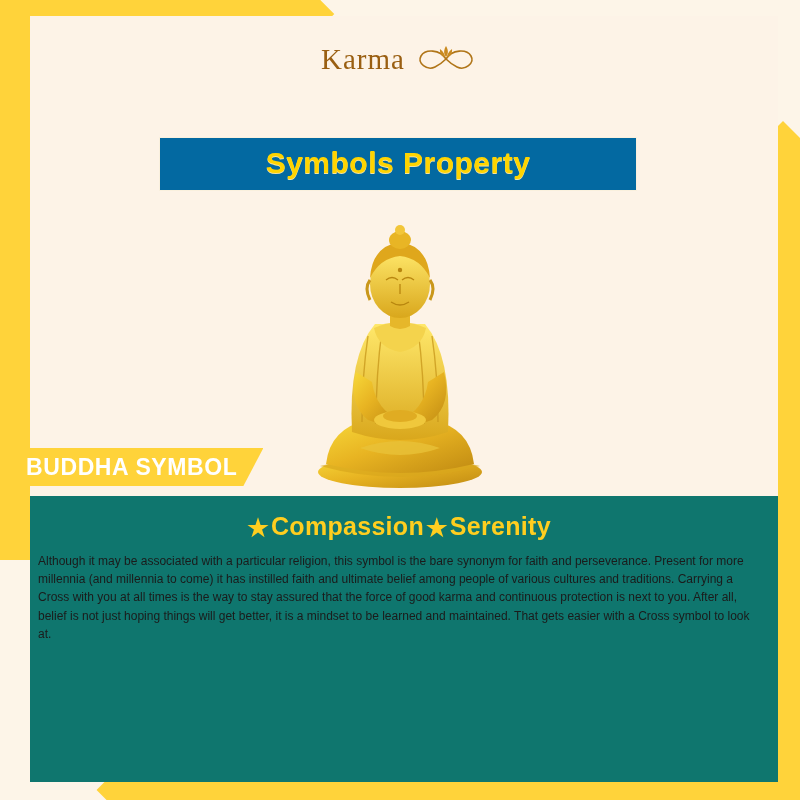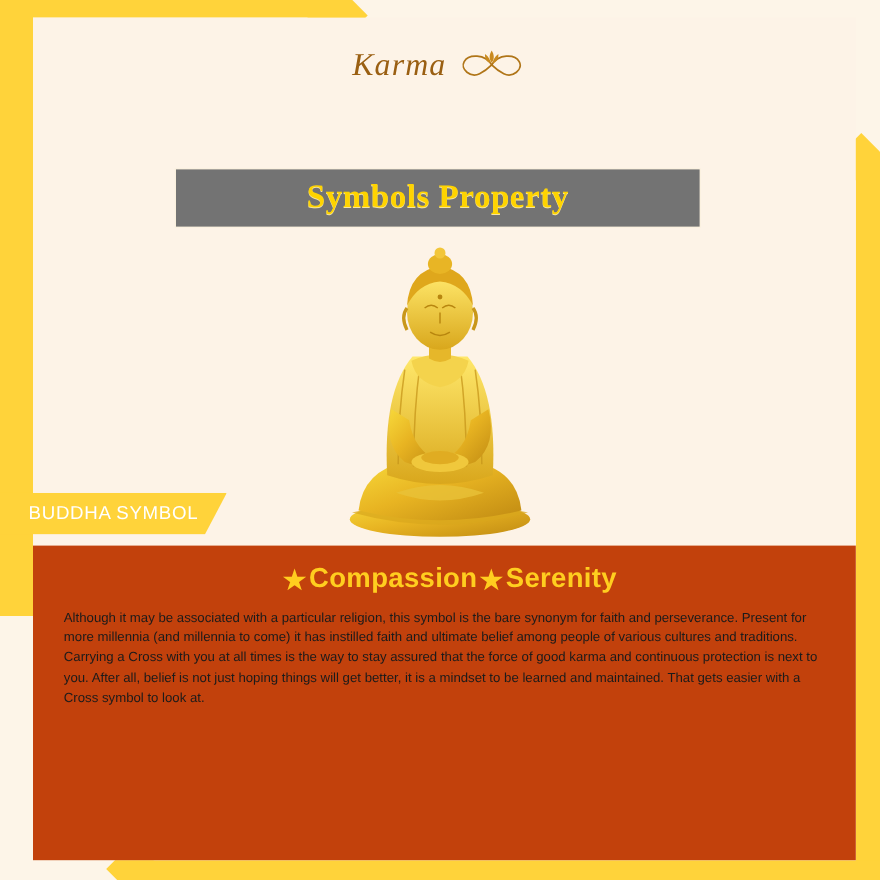--- a/index.html
+++ b/index.html
@@ -105,39 +105,37 @@
     display: inline-flex;
     align-items: center;
     justify-content: center;
     gap: 8px;
   }
   .brand-word {
     font-family: "Liberation Serif", serif;
     font-size: 29px;
     letter-spacing: 1px;
     color: #9a5f12;
-    font-style: italic;
   }
   .brand-mark {
     width: 66px;
     height: 34px;
     position: relative;
   }
   .brand-mark svg { display: block; }
 
   
   .title-band {
     position: absolute;
-    top: 154px;
+    top: 138px;
     left: 160px;
     width: 476px;
     height: 52px;
-    background: #737373;
+    background: #0369a1;
     box-shadow: 0 0 0 1px rgba(250,240,220,0.9);
-    font-family: Liberation Serif, serif;
   }
   .title-band .title-text {
     position: absolute;
     left: 0; right: 0; top: 8px;
     text-align: center;
     font-size: 30px;
     font-weight: bold;
     color: #ffd400;
     letter-spacing: 0.5px;
     text-shadow: 0 1px 0 #f5e4a0;
@@ -162,34 +160,35 @@
     left: 0;
     top: 448px;
     height: 38px;
     background: #ffd33a;
     display: flex;
     align-items: center;
     padding: 0 26px 0 26px;
     clip-path: polygon(0 0, 100% 0, calc(100% - 20px) 100%, 0 100%);
   }
   .ribbon-text {
-    font-size: 17px;
+    font-size: 23px;
     color: #ffffff;
     letter-spacing: 0.6px;
+    font-weight: bold;
   }
 
   
   .content {
     position: absolute;
     left: 30px;
     right: 22px;
     top: 496px;
     bottom: 18px;
-    background: #c2410c;
-    padding: 16px 14px 0 26px;
+    background: #0f766e;
+    padding: 16px 14px 0 6px;
     box-sizing: border-box;
   }
   .keywords {
     text-align: center;
     font-size: 25px;
     font-weight: bold;
     color: #ffce1f;
     letter-spacing: 0.3px;
     margin-bottom: 10px;
     white-space: nowrap;

